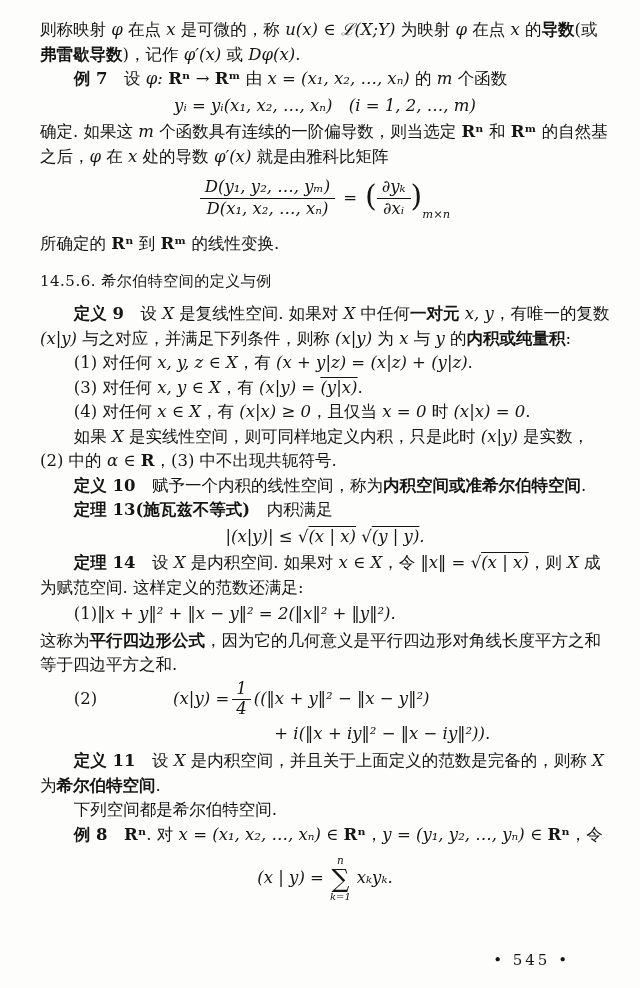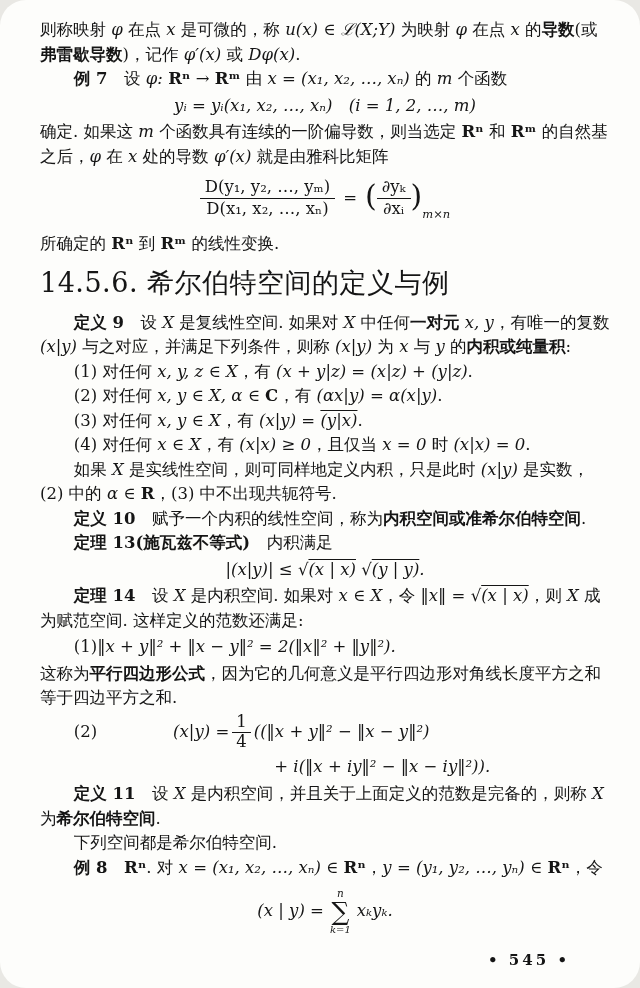--- a/index.html
+++ b/index.html
@@ -3,51 +3,50 @@
 <meta charset="utf-8">
 <style>
   *{margin:0;padding:0;box-sizing:border-box}
   html,body{background:#e9e8e4}
   .page{
     width:640px;height:988px;margin:0 auto;position:relative;overflow:hidden;
     background:#fdfdfb;color:#151515;
     font-family:"DejaVu Serif","Liberation Serif",serif;
     font-size:16.5px;line-height:24.5px;
     padding:18px 30px 0 40px;
-    border-radius:26px;
   }
   .ln{min-height:24.5px}
   .ind{text-indent:2.05em}
   .seg-b{font-weight:bold}
   .seg-i{font-style:italic}
   .seg-bi{font-weight:bold;}
   .seg-iol{font-style:italic;text-decoration:overline;text-decoration-thickness:1px}
   .cmath{text-align:center;margin:2px 0;font-style:normal}
   .jac{margin:8px 0 6px}
-  .frac{display:inline-block;vertical-align:middle;line-height:1.25}
+  .frac{display:inline-block;vertical-align:middle;font-style:italic;line-height:1.25}
   .fnum{display:block;border-bottom:1.4px solid #151515;padding:0 5px}
   .fden{display:block;padding:0 5px}
   .mop{padding:0 8px;font-style:italic}
   .bigp{font-size:30px;line-height:1;vertical-align:-3px;font-style:normal}
   .subsc{font-size:11.5px;font-style:italic;vertical-align:-15px}
-  .heading{font-size:27px;font-weight:500;letter-spacing:.5px;margin:8px 0 11px;line-height:1.3}
+  .heading{font-size:15px;font-weight:500;letter-spacing:.5px;margin:15px 0 11px;line-height:1.3}
   .eqrow{display:flex;align-items:center;margin:2px 0}
   .eqlabel{margin-left:2.05em;font-style:normal;flex:0 0 auto}
   .eqcenter{flex:1;padding-right:3.5em}
   .eq2body{margin-left:4.6em;display:inline-flex;align-items:center;gap:3px}
   .fracsm{line-height:1.15}
   .fracsm .fnum,.fracsm .fden{padding:0 4px}
   .eq2line2{margin:3px 0 3px 14.2em}
   .sumrow{display:flex;align-items:center;justify-content:center;gap:5px;margin-top:8px}
   .sigma{display:inline-flex;flex-direction:column;align-items:center;line-height:1;padding:0 1px}
   .sigma .ssup{font-size:10.5px;font-style:italic}
   .sigma .ssg{font-size:25px;line-height:1.05}
   .sigma .sslo{font-size:10px;font-style:italic}
   .seglh{display:inline-block}
-  .pagenum{position:absolute;right:70px;bottom:16px;font-size:15px;font-weight:bold;letter-spacing:3px}
+  .pagenum{position:absolute;right:70px;bottom:16px;font-size:15px;font-weight:normal;letter-spacing:3px}
 </style>
 </head>
 <body>
 
 <div class="page">
 
   <p class="ln"><span>则称映射 </span><span class="seg-i">φ</span><span> 在点 </span><span class="seg-i">x</span><span> 是可微的，称 </span><span class="seg-i">u(x) ∈ ℒ(X;Y)</span><span> 为映射 </span><span class="seg-i">φ</span><span> 在点 </span><span class="seg-i">x</span><span> 的</span><span class="seg-b">导数</span><span>(或</span><span class="seg-b">弗雷歇导数</span><span>)，记作 </span><span class="seg-i">φ′(x)</span><span> 或 </span><span class="seg-i">Dφ(x)</span><span>.</span></p>
 
 
   <p class="ln ind"><span class="seg-b">例 7</span><span>　设 </span><span class="seg-i">φ: </span><span class="seg-bi">Rⁿ</span><span class="seg-i"> → </span><span class="seg-bi">Rᵐ</span><span> 由 </span><span class="seg-i">x = (x₁, x₂, …, xₙ)</span><span> 的 </span><span class="seg-i">m</span><span> 个函数</span></p>
@@ -60,21 +59,20 @@
     <span class="frac"><span class="fnum">D(y₁, y₂, …, yₘ)</span><span class="fden">D(x₁, x₂, …, xₙ)</span></span><span class="mop">=</span><span class="bigp">(</span><span class="frac"><span class="fnum">∂yₖ</span><span class="fden">∂xᵢ</span></span><span class="bigp">)</span><span class="subsc">m×n</span>
   </div>
 
   <p class="ln"><span>所确定的 </span><span class="seg-bi">Rⁿ</span><span> 到 </span><span class="seg-bi">Rᵐ</span><span> 的线性变换.</span></p>
 
   <h2 class="heading">14.5.6. 希尔伯特空间的定义与例</h2>
 
   <p class="ln ind"><span class="seg-b">定义 9</span><span>　设 </span><span class="seg-i">X</span><span> 是复线性空间. 如果对 </span><span class="seg-i">X</span><span> 中任何</span><span class="seg-b">一对元</span><span> </span><span class="seg-i">x, y</span><span>，有唯一的复数 </span><span class="seg-i">(x|y)</span><span> 与之对应，并满足下列条件，则称 </span><span class="seg-i">(x|y)</span><span> 为 </span><span class="seg-i">x</span><span> 与 </span><span class="seg-i">y</span><span> 的</span><span class="seg-b">内积或纯量积</span><span>:</span></p>
 
   <p class="ln ind"><span>(1) 对任何 </span><span class="seg-i">x, y, z ∈ X</span><span>，有 </span><span class="seg-i">(x + y|z) = (x|z) + (y|z)</span><span>.</span></p>
-  <p class="ln ind"><span>(2) 对任何 </span><span class="seg-i">x, y ∈ X, α ∈ </span><span class="seg-bi">C</span><span>，有 </span><span class="seg-i">(αx|y) = α(x|y)</span><span>.</span></p>
   <p class="ln ind"><span>(3) 对任何 </span><span class="seg-i">x, y ∈ X</span><span>，有 </span><span class="seg-i">(x|y) = </span><span class="seg-iol">(y|x)</span><span>.</span></p>
   <p class="ln ind"><span>(4) 对任何 </span><span class="seg-i">x ∈ X</span><span>，有 </span><span class="seg-i">(x|x) ≥ 0</span><span>，且仅当 </span><span class="seg-i">x = 0</span><span> 时 </span><span class="seg-i">(x|x) = 0</span><span>.</span></p>
 
   <p class="ln ind"><span>如果 </span><span class="seg-i">X</span><span> 是实线性空间，则可同样地定义内积，只是此时 </span><span class="seg-i">(x|y)</span><span> 是实数，(2) 中的 </span><span class="seg-i">α ∈ </span><span class="seg-bi">R</span><span>，(3) 中不出现共轭符号.</span></p>
 
   <p class="ln ind"><span class="seg-b">定义 10</span><span>　赋予一个内积的线性空间，称为</span><span class="seg-b">内积空间或准希尔伯特空间</span><span>.</span></p>
 
   <p class="ln ind"><span class="seg-b">定理 13(施瓦兹不等式)</span><span>　内积满足</span></p>
 
   <div class="cmath"><span class="seg-i">|(x|y)| ≤ </span><span class="seg-i">√</span><span class="seg-iol">(x | x)</span><span class="seg-i"> </span><span class="seg-i">√</span><span class="seg-iol">(y | y)</span><span class="seg-i">.</span></div>

